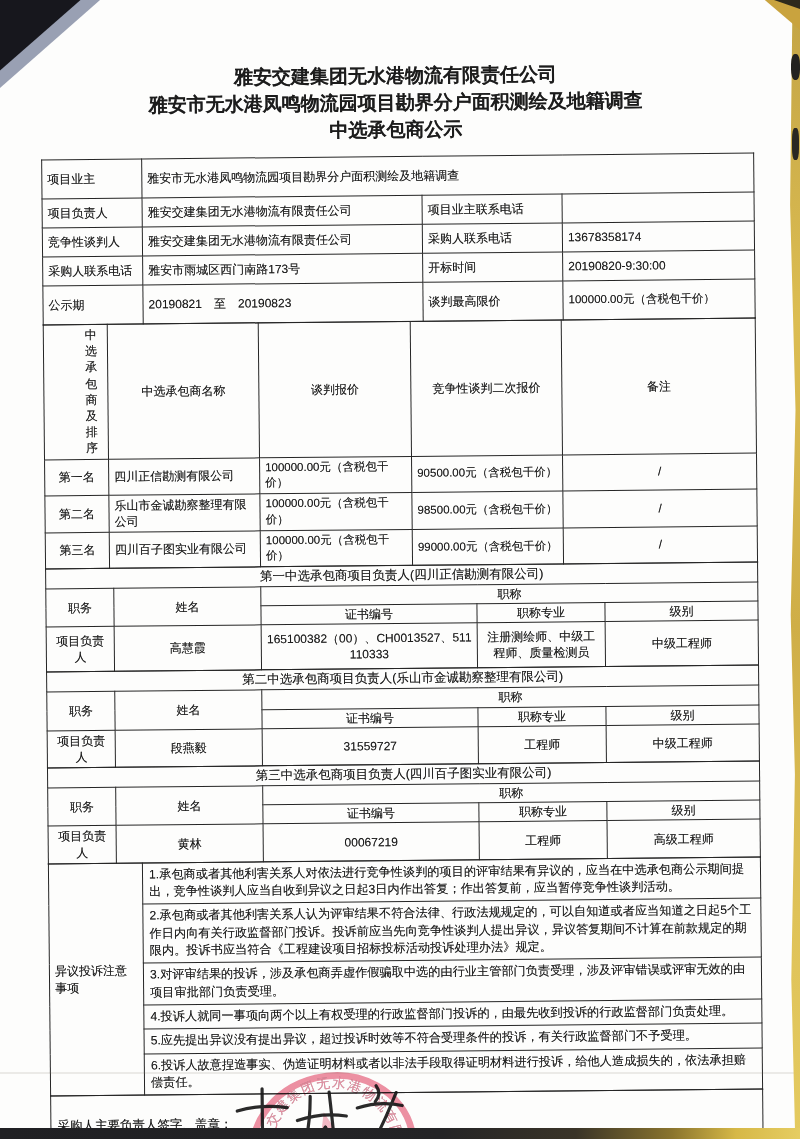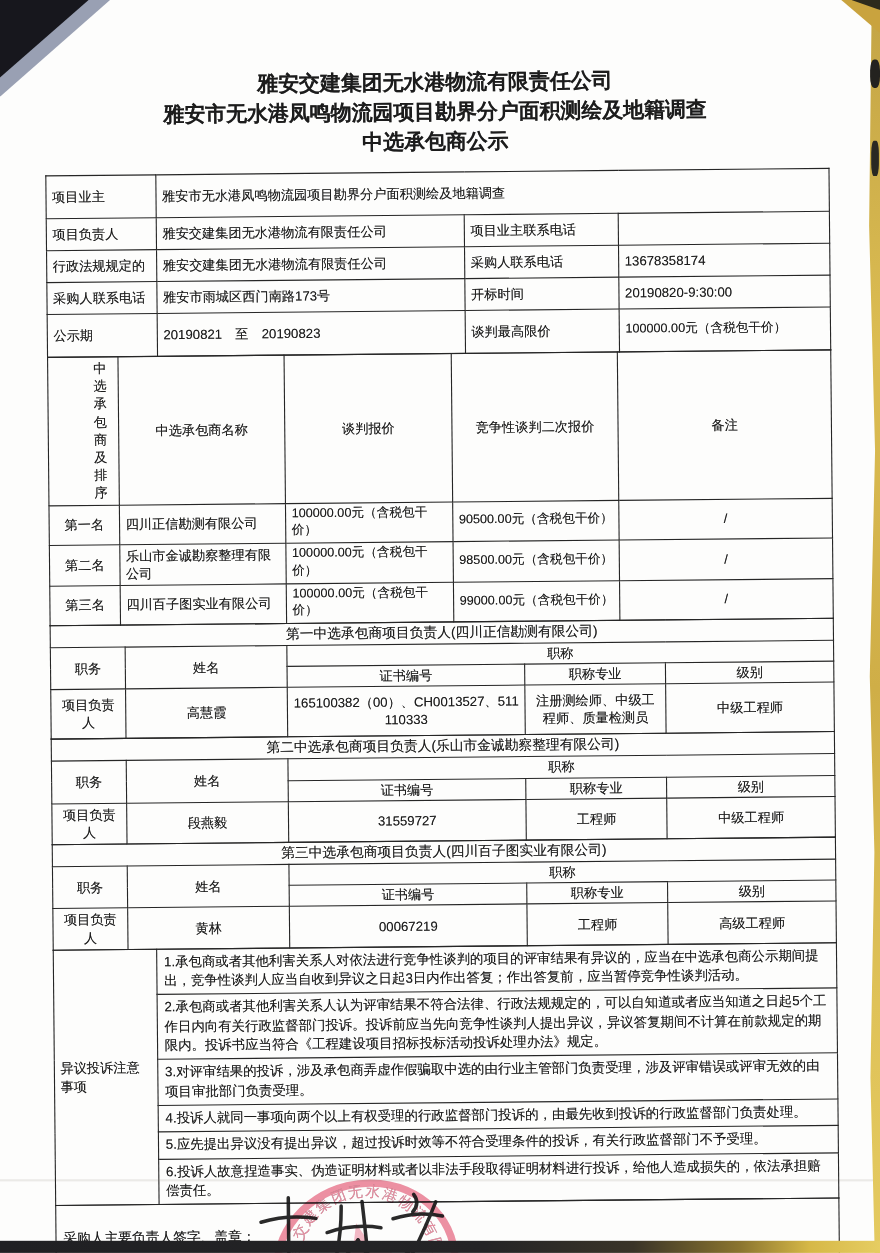--- a/index.html
+++ b/index.html
@@ -91,21 +91,21 @@
         <td>项目业主</td>
         <td colspan="3">雅安市无水港凤鸣物流园项目勘界分户面积测绘及地籍调查</td>
       </tr>
       <tr class="h26">
         <td>项目负责人</td>
         <td>雅安交建集团无水港物流有限责任公司</td>
         <td>项目业主联系电话</td>
         <td></td>
       </tr>
       <tr class="h26">
-        <td>行政法规规定的</td>
+        <td>竞争性谈判人</td>
         <td>雅安交建集团无水港物流有限责任公司</td>
         <td>采购人联系电话</td>
         <td>13678358174</td>
       </tr>
       <tr class="h26">
         <td>采购人联系电话</td>
         <td>雅安市雨城区西门南路173号</td>
         <td>开标时间</td>
         <td>20190820-9:30:00</td>
       </tr>

